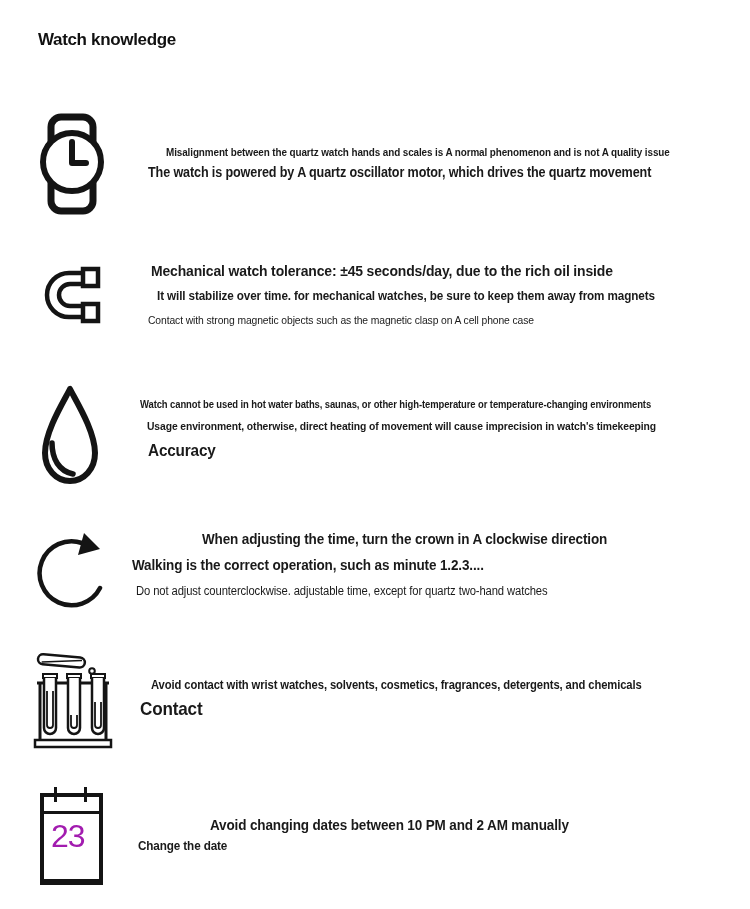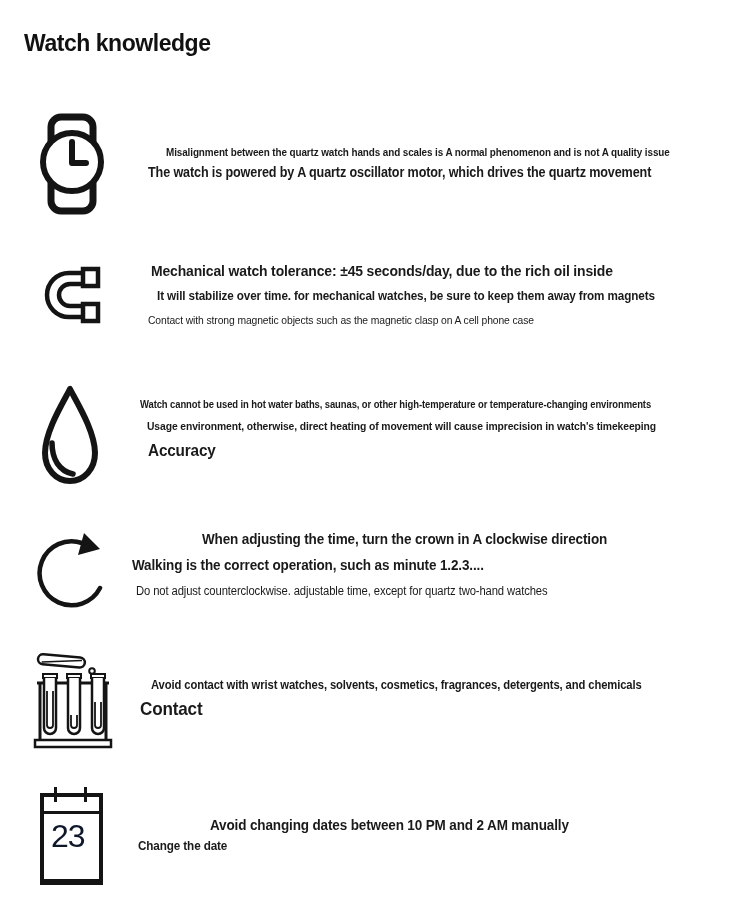--- a/index.html
+++ b/index.html
@@ -1,22 +1,22 @@
 <!DOCTYPE html>
 <html><head>
 <meta charset="utf-8">
 <style>
   html,body{margin:0;padding:0;background:#fff;}
   .page{
     position:relative;width:750px;height:909px;overflow:hidden;background:#ffffff;
     font-family:"Liberation Sans","DejaVu Sans",sans-serif;color:#161616;
   }
   .title{
-    position:absolute;left:24px;top:30px;margin:0;
-    font-size:23px;font-weight:700;letter-spacing:-0.02em;color:#111;
+    position:absolute;left:38px;top:30px;margin:0;
+    font-size:17px;font-weight:700;letter-spacing:-0.02em;color:#111;
   }
   .line{
     position:absolute;white-space:nowrap;font-weight:700;
     transform:scaleX(.9);transform-origin:0 0;letter-spacing:-0.01em;color:#1a1a1a;
   }
   .light{font-weight:400;}
   
   .s1a{left:166px;top:146px;font-size:11px;}
   .s1b{left:148px;top:164px;font-size:14px;}
   
@@ -47,21 +47,21 @@
 
   
   .cal{
     position:absolute;left:40px;top:793px;width:63px;height:92px;
     border:4px solid #141414;border-bottom-width:6px;background:#fff;box-sizing:border-box;
   }
   .cal-head{height:14px;border-bottom:3px solid #141414;}
   .cal-tick{position:absolute;width:3px;height:15px;background:#141414;top:-10px;}
   .t1{left:10px;} .t2{left:40px;}
   .cal-day{
-    font-size:32px;font-weight:400;color:#0f172a;letter-spacing:-1px;
+    font-size:32px;font-weight:400;color:#a21caf;letter-spacing:-1px;
     padding:6px 0 0 7px;line-height:1;
   }
 </style>
 </head>
 <body>
 
 <div class="page">
 
   <h1 class="title">Watch knowledge</h1>
 

